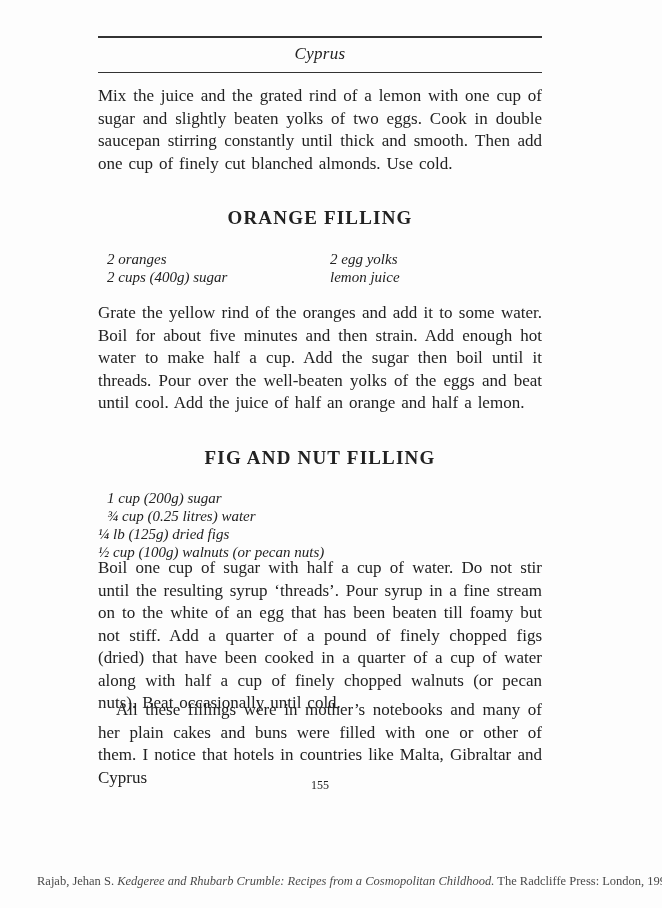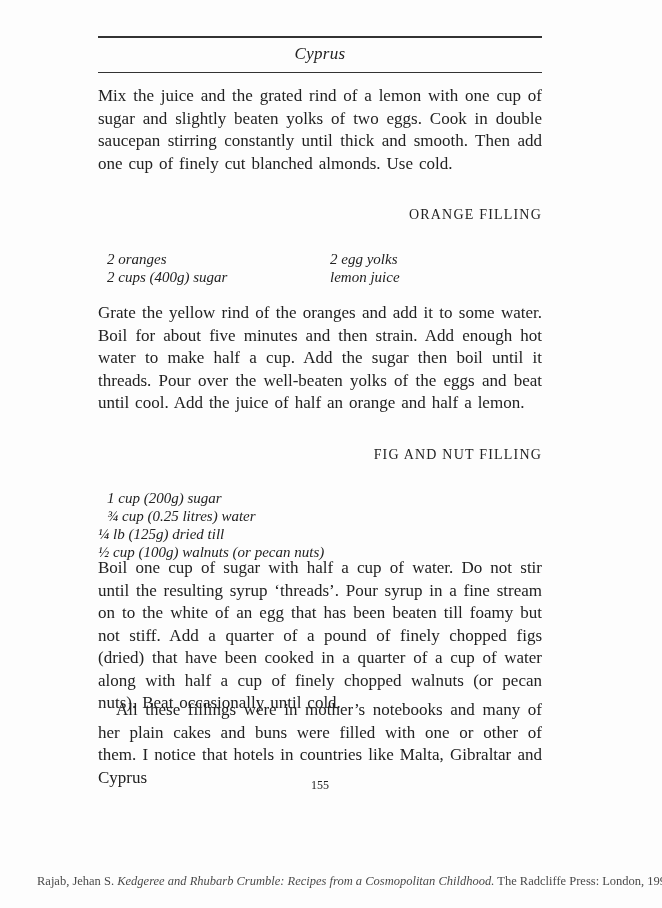--- a/index.html
+++ b/index.html
@@ -40,24 +40,24 @@
     line-height: 22.5px;
     text-align: justify;
     text-align-last: left;
     word-spacing: 0.10em;
   }
   .para-intro   { top: 85px; }
   .para-orange  { top: 302px; }
   .para-fig     { top: 557px; }
   .para-closing { top: 699px; text-indent: 18px; }
   .section-heading {
-    text-align: right;
-    font-size: 14px;
+    text-align: center;
+    font-size: 19px;
     letter-spacing: 1.2px;
-    font-weight: 400;
+    font-weight: 700;
   }
   .heading-orange { top: 207px; }
   .heading-fig    { top: 447px; }
   .ingredients {
     display: flex;
     font-style: italic;
     font-size: 15px;
     line-height: 18px;
   }
   .ing-orange { top: 250px; }
@@ -108,21 +108,21 @@
   <p class="text-block body-para para-orange">Grate the yellow rind of the oranges and add it to some water. Boil for about five minutes and then strain. Add enough hot water to make half a cup. Add the sugar then boil until it threads. Pour over the well-beaten yolks of the eggs and beat until cool. Add the juice of half an orange and half a lemon.</p>
 
   <h2 class="text-block section-heading heading-fig">FIG AND NUT FILLING</h2>
 
   <div class="text-block ingredients ing-fig">
     <ul class="ing-col-left">
       <li>1 cup (200g) sugar</li>
       <li>¾ cup (0.25 litres) water</li>
     </ul>
     <ul class="ing-col-right">
-      <li>¼ lb (125g) dried till</li>
+      <li>¼ lb (125g) dried figs</li>
       <li>½ cup (100g) walnuts (or pecan nuts)</li>
     </ul>
   </div>
 
   <p class="text-block body-para para-fig">Boil one cup of sugar with half a cup of water. Do not stir until the resulting syrup ‘threads’. Pour syrup in a fine stream on to the white of an egg that has been beaten till foamy but not stiff. Add a quarter of a pound of finely chopped figs (dried) that have been cooked in a quarter of a cup of water along with half a cup of finely chopped walnuts (or pecan nuts). Beat occasionally until cold.</p>
 
   <p class="text-block body-para para-closing">All these fillings were in mother’s notebooks and many of her plain cakes and buns were filled with one or other of them. I notice that hotels in countries like Malta, Gibraltar and Cyprus</p>
 
   <div class="text-block page-number">155</div>
 

